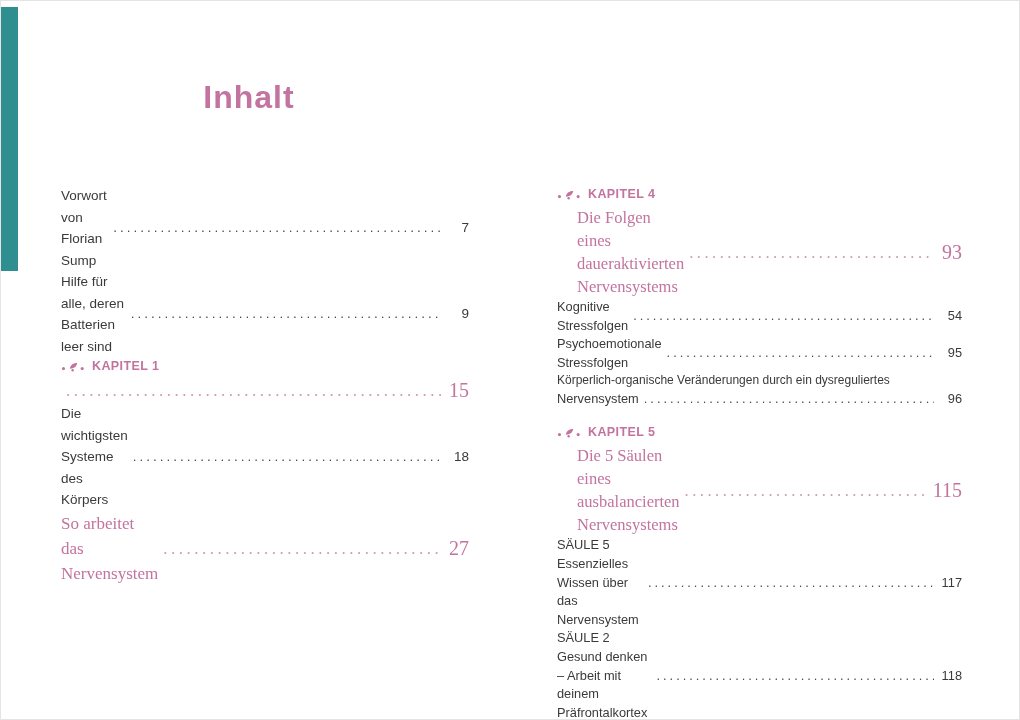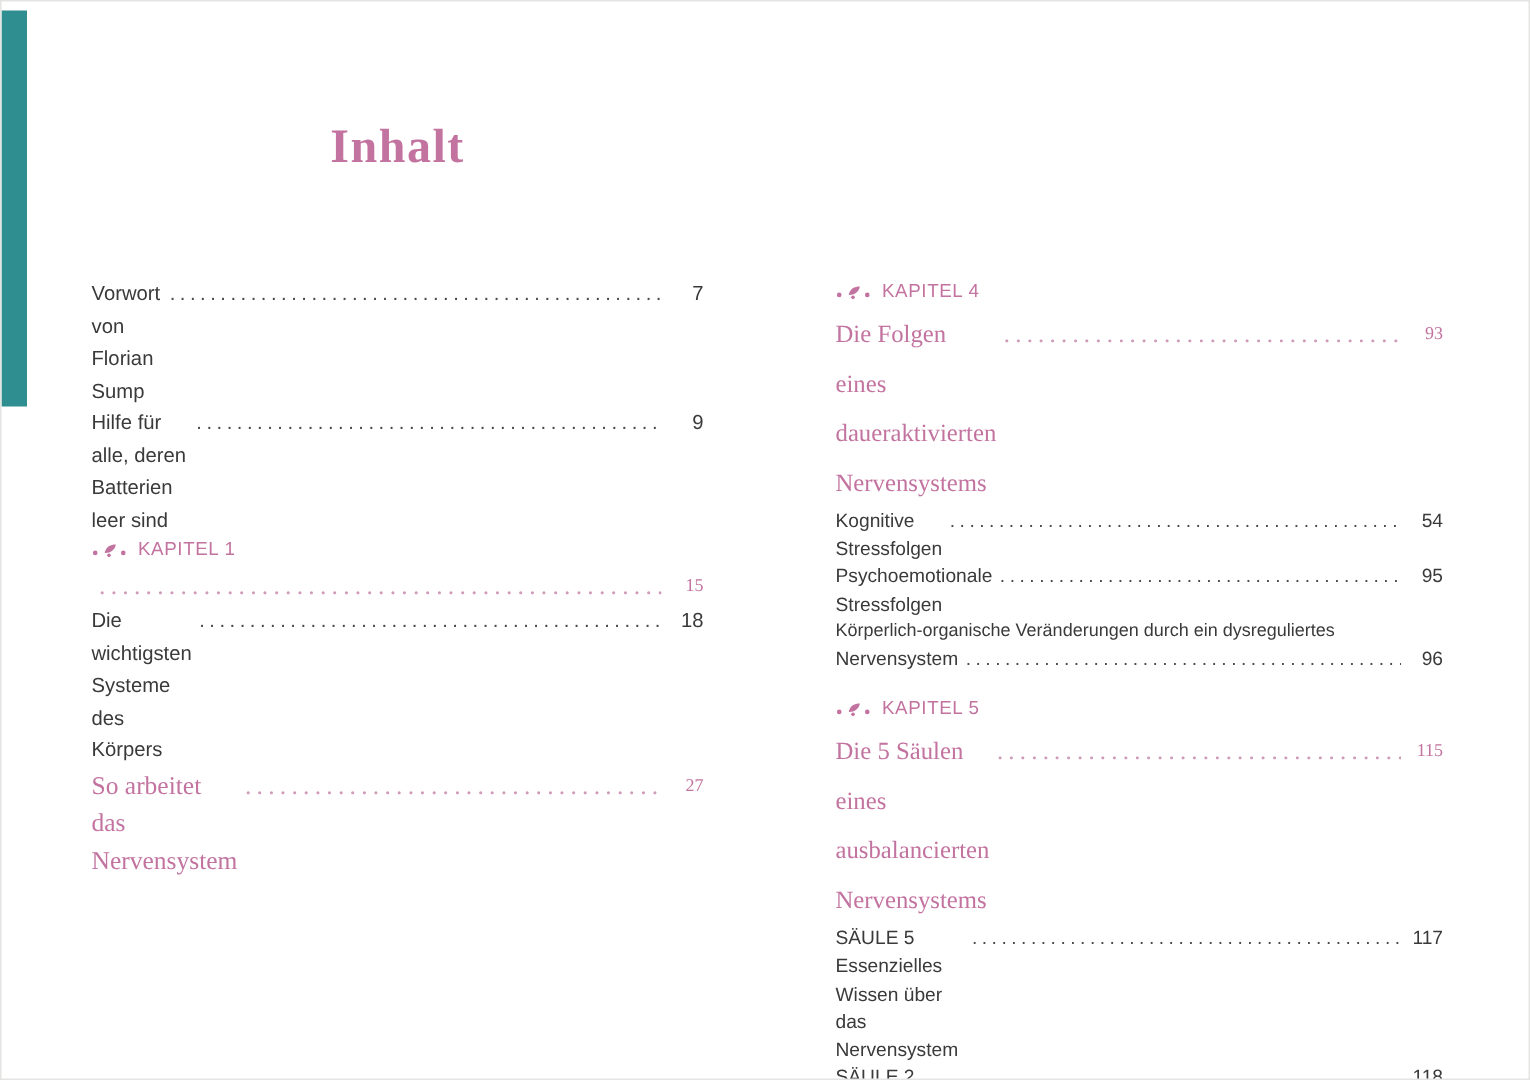--- a/index.html
+++ b/index.html
@@ -12,65 +12,65 @@
     overflow: hidden;
     font-family: "Liberation Sans", sans-serif;
     color: var(--text, #3a3a3a);
   }
   .teal-strip {
     position: absolute; left: 0; top: 6px;
     width: 17px; height: 264px;
     background: var(--teal, #2e8e90);
   }
   .page-title {
-    position: absolute; top: 78px; left: 60px; width: 408px;
+    position: absolute; top: 78px; left: 44px; width: 408px;
     text-align: center;
-    font-family: Liberation Serif, serif;
+    font-family: Liberation Sans, sans-serif;
     font-weight: 700;
     font-size: 32px;
     letter-spacing: 1px;
     color: var(--accent, #c3739f);
   }
   .col { position: absolute; top: 184px; }
   .col-left  { left: 60px;  width: 408px; }
   .col-right { left: 556px; width: 405px; }
 
-  .toc-row { display: flex; align-items: flex-start; font-size: 13.5px; line-height: 21.5px; }
+  .toc-row { display: flex; align-items: center; font-size: 13.5px; line-height: 21.5px; }
   .col-right .toc-row { font-size: 12.8px; line-height: 18.6px; }
   .toc-line { font-size: 13.5px; line-height: 20px; white-space: pre-wrap; }
   .col-right .toc-line { font-size: 12px; line-height: 17.5px; }
 
   .toc-label { flex: 0 1 auto; white-space: pre-wrap; }
   .toc-dots {
     flex: 1 1 auto; overflow: hidden; white-space: nowrap;
     letter-spacing: 3px; margin: 0 4px 0 5px;
     color: #4a4a4a;
   }
   .toc-page { flex: 0 0 auto; min-width: 24px; text-align: right; }
 
   .chapter { }
   .col-right .chapter { margin-top: 15px; }
   .col-right .chapter:first-child { margin-top: 0; }
 
   .kapitel-row {
     display: flex; align-items: center; gap: 7px;
     color: var(--accent, #c3739f);
-    font-weight: 400; font-size: 12.5px; letter-spacing: .4px;
+    font-weight: 700; font-size: 12.5px; letter-spacing: .4px;
     line-height: 18px; margin-bottom: 3px;
   }
   .kapitel-row svg { flex: 0 0 auto; }
 
   .chapter-title-row {
     font-family: "Liberation Serif", serif;
     font-size: 17px; line-height: 25px;
     color: var(--accent, #c3739f);
   }
-  .col-right .chapter-title-row { font-size: 16.5px; line-height: 33px; }
+  .col-right .chapter-title-row { font-size: 16.5px; line-height: 23px; margin-left: 20px; }
   .chapter-title-row .toc-dots { color: var(--accent-soft, #cf9ab8); letter-spacing: 3.5px; }
-  .chapter-title-row .toc-page { font-size: 12px; }
+  .chapter-title-row .toc-page { font-size: 20px; }
 </style>
 </head>
 <body>
 
 <div class="page">
   <div class="teal-strip"></div>
   <div class="page-title">Inhalt</div>
   <div class="col col-left">
       <div class="toc-row">
         <span class="toc-label">Vorwort von Florian Sump</span>

